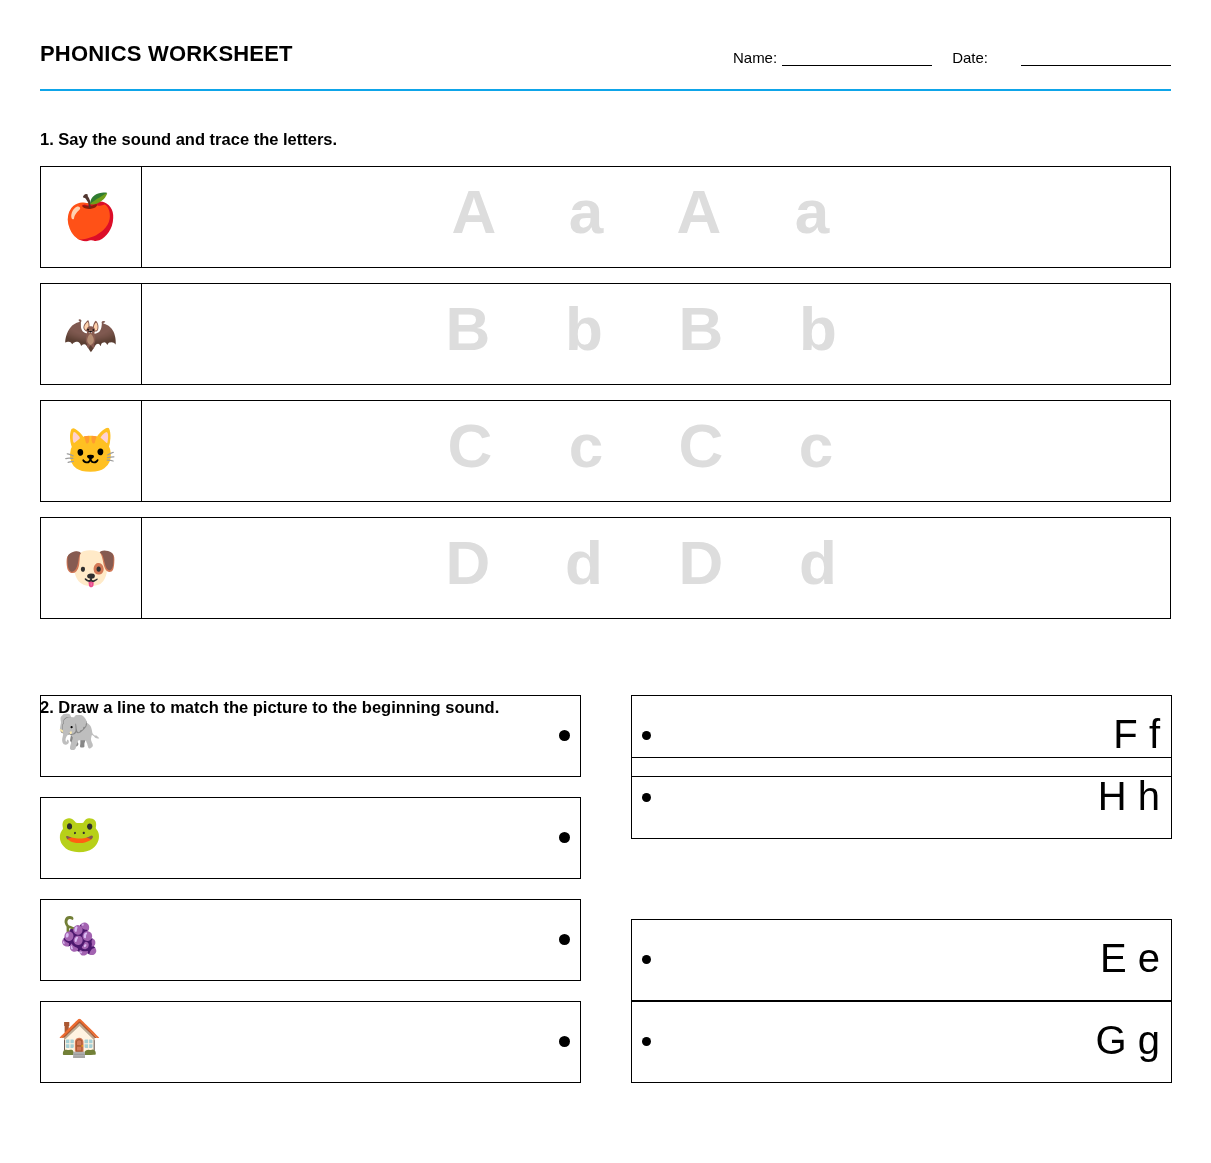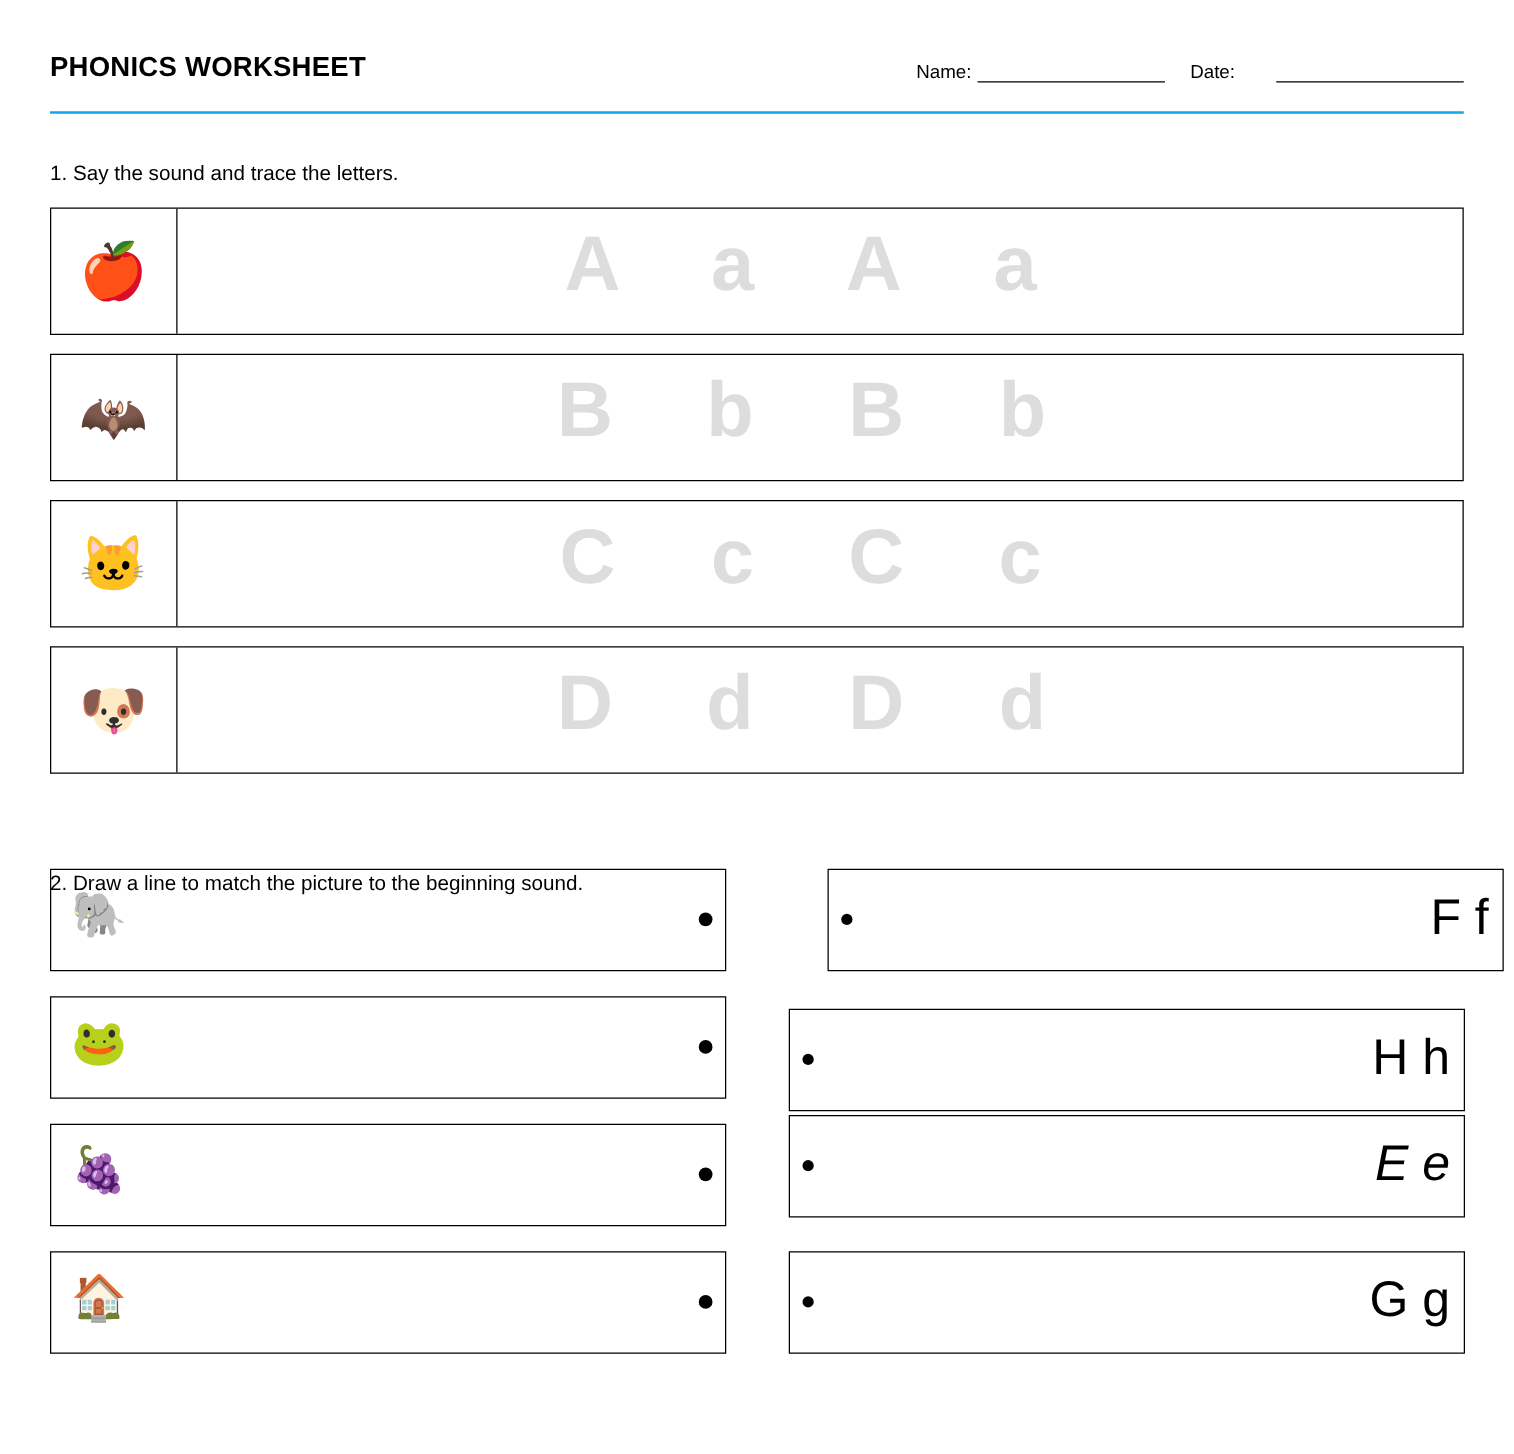--- a/index.html
+++ b/index.html
@@ -5,21 +5,21 @@
   html, body { margin: 0; padding: 0; background: #ffffff; }
   body { width: 1211px; height: 1163px; position: relative; font-family: "Liberation Sans", sans-serif; color: #000; }
   .header { position: absolute; left: 40px; top: 36px; width: 1131px; height: 53px; border-bottom: 2px solid #0ea5e9; }
   .title { position: absolute; left: 0; top: 5px; font-size: 22px; font-weight: bold; letter-spacing: 0.2px; }
   .fields { position: absolute; right: 0; top: 13px; font-size: 15px; display: flex; align-items: flex-end; margin-left: 41px; }
   .field { display: flex; align-items: flex-end; }
   .field-line { display: inline-block; border-bottom: 1px solid #000; height: 14px; margin-left: 5px; }
   .name-line { width: 150px; }
   .date-line { width: 150px; }
   .field + .field { margin-left: 20px; gap: 28px; }
-  .section-title { position: absolute; left: 40px; font-size: 16.5px; font-weight: normal; }
+  .section-title { position: absolute; left: 40px; font-size: 16.5px; font-weight: bold; }
   .trace-row { position: absolute; left: 40px; width: 1129px; height: 100px; border: 1px solid #000; display: flex; }
   .trace-pic { width: 100px; height: 100px; border-right: 1px solid #000; display: flex; align-items: center; justify-content: center; font-size: 44px; }
   .trace-letters { flex: 1; position: relative; }
   .tl { position: absolute; top: 14px; font-size: 62px; font-weight: bold; color: #dddddd; line-height: 1; width: 60px; text-align: center; }
   .match-box { position: absolute; width: 539px; height: 80px; border: 1px solid #000; }
   .pic { position: absolute; left: 16px; top: 18px; font-size: 36px; line-height: 1; }
   .dot { position: absolute; width: 11px; height: 11px; border-radius: 50%; background: #000; top: 34px; }
   .dot.right { right: 10px; }
   .dot.left { left: 10px; width: 9px; height: 9px; top: 35px; }
   .letters { position: absolute; right: 11px; top: 18px; font-size: 40px; line-height: 1; }
@@ -95,28 +95,28 @@
 </div>
 <div class="match-box" style="left:40px; top:899px;">
   <span class="pic">🍇</span>
   <span class="dot right"></span>
 </div>
 <div class="match-box" style="left:40px; top:1001px;">
   <span class="pic">🏠</span>
   <span class="dot right"></span>
 </div>
 
-<div class="match-box" style="left:662px; top:695px;">
+<div class="match-box" style="left:631px; top:695px;">
   <span class="dot left"></span>
   <span class="letters">F f</span>
 </div>
-<div class="match-box" style="left:631px; top:807px;text-align:right;">
+<div class="match-box" style="left:631px; top:757px;text-align:right;">
   <span class="dot left"></span>
   <span class="letters">H h</span>
 </div>
-<div class="match-box" style="left:631px; top:892px;font-style:italic;">
+<div class="match-box" style="left:631px; top:919px;">
   <span class="dot left"></span>
   <span class="letters">E e</span>
 </div>
 <div class="match-box" style="left:631px; top:1001px;text-align:right;">
   <span class="dot left"></span>
   <span class="letters">G g</span>
 </div>
 
 </body></html>

